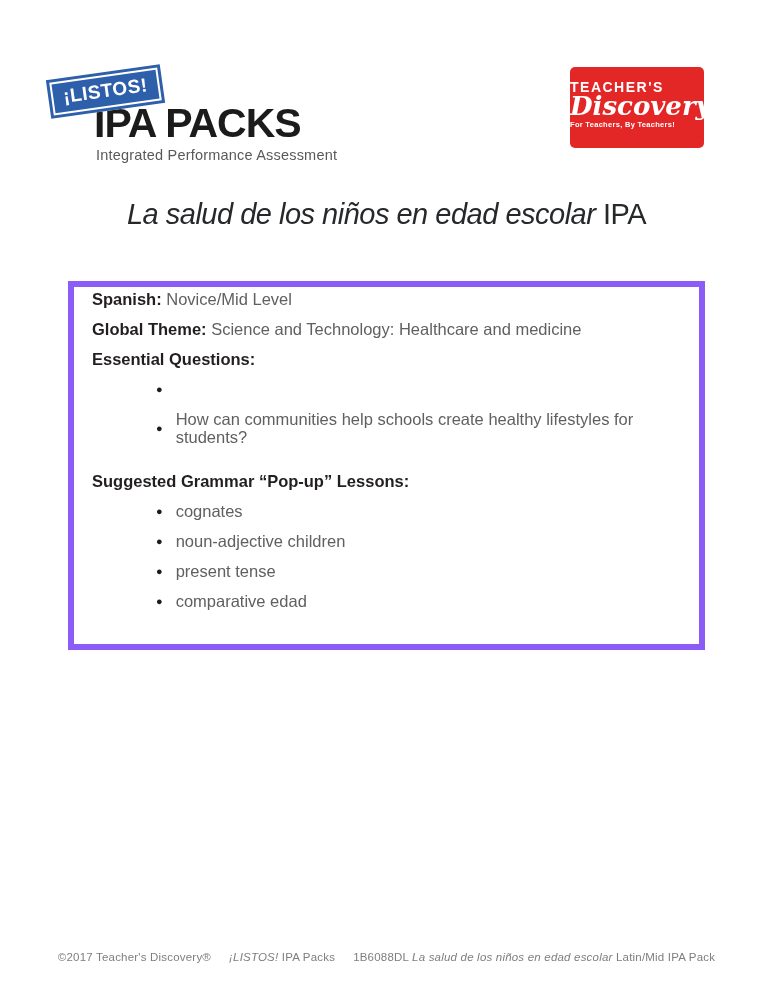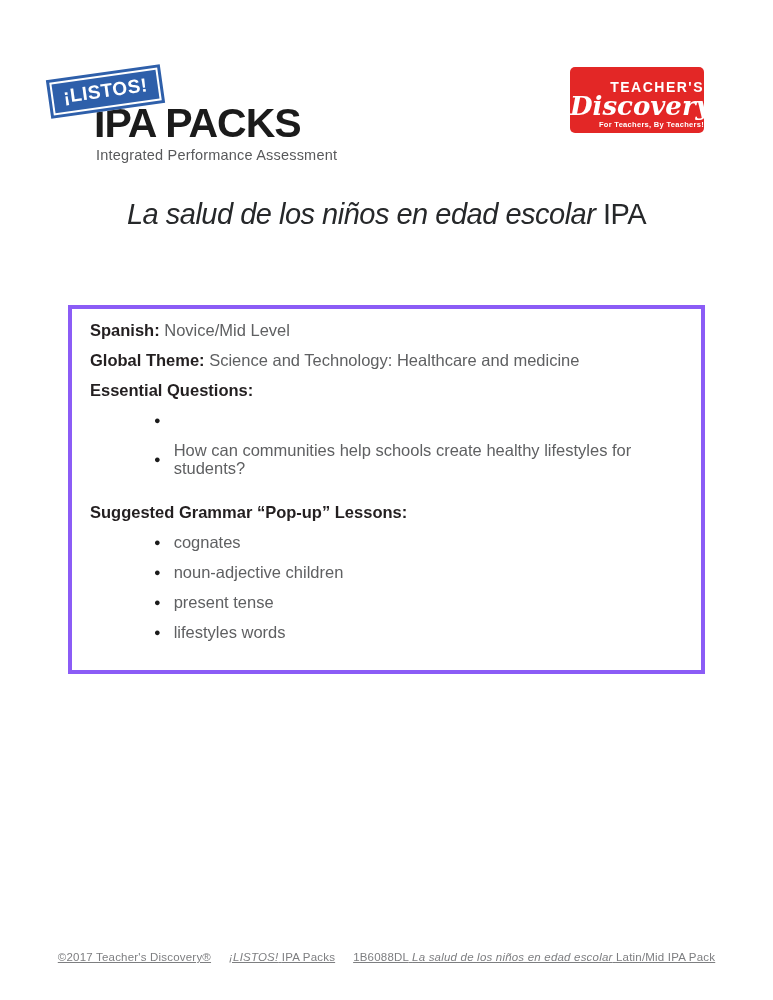--- a/index.html
+++ b/index.html
@@ -50,25 +50,25 @@
     top: 147px;
     font-size: 14.5px;
     color: #58595b;
     letter-spacing: 0.2px;
   }
   .td-logo {
     position: absolute;
     left: 570px;
     top: 67px;
     width: 134px;
-    height: 66px;
+    height: 81px;
     background: #e32726;
     border-radius: 5px;
     color: #ffffff;
-    text-align: right;
+    text-align: left;
   }
   .td-line1 {
     margin-top: 12px;
     font-size: 14px;
     font-weight: bold;
     letter-spacing: 1.5px;
   }
   .td-line2 {
     font-family: "DejaVu Serif", serif;
     font-style: italic;
@@ -98,25 +98,24 @@
   .doc-title em { font-style: italic; }
   .doc-title .upright { font-style: normal; }
 
   
   .info-box {
     position: absolute;
     left: 68px;
     top: 281px;
     width: 637px;
     height: 369px;
-    border: 4px solid #8b5cf6;
-    padding: 13px 20px 0 18px;
+    border: 6px solid #8b5cf6;
+    padding: 4px 20px 0 18px;
     font-size: 16.5px;
     overflow: hidden;
-    margin-top: 24px;
   }
   .row { margin-bottom: 12.5px; line-height: 17.5px; }
   .row strong { color: #231f20; font-weight: bold; }
   .row .val { color: #5f6062; }
   .bullet-row {
     display: flex;
     align-items: center;
     margin-left: 64px;
     margin-bottom: 12.5px;
     line-height: 17.5px;
@@ -134,21 +133,21 @@
   .doc-footer {
     position: absolute;
     top: 951px;
     left: 0;
     width: 100%;
     text-align: center;
     font-size: 11.5px;
     color: #7d7e80;
     letter-spacing: 0.2px;
   }
-  .doc-footer .seg { margin: 0 9px; text-decoration: underline; }
+  .doc-footer .seg { margin: 0 9px; }
   .doc-footer .it { font-style: italic; }
 </style>
 </head>
 <body>
 
 <div class="page">
 
   <div class="stamp">
     <div class="stamp-inner">¡LISTOS!</div>
   </div>
@@ -189,20 +188,20 @@
     <div class="bullet-row">
       <span class="dot">●</span>
       <span class="val">noun-adjective children</span>
     </div>
     <div class="bullet-row">
       <span class="dot">●</span>
       <span class="val">present tense</span>
     </div>
     <div class="bullet-row">
       <span class="dot">●</span>
-      <span class="val">lifestyles words</span>
+      <span class="val">comparative edad</span>
     </div>
 
   </section>
 
   <footer class="doc-footer"><span class="seg">©2017 Teacher's Discovery®</span><span class="seg"><span class="it">¡LISTOS!</span> <span>IPA Packs</span></span><span class="seg"><span>1B6088DL</span> <span class="it">La salud de los niños en edad escolar</span> <span>Latin/Mid IPA Pack</span></span></footer>
 
 </div>
 
 </body></html>

